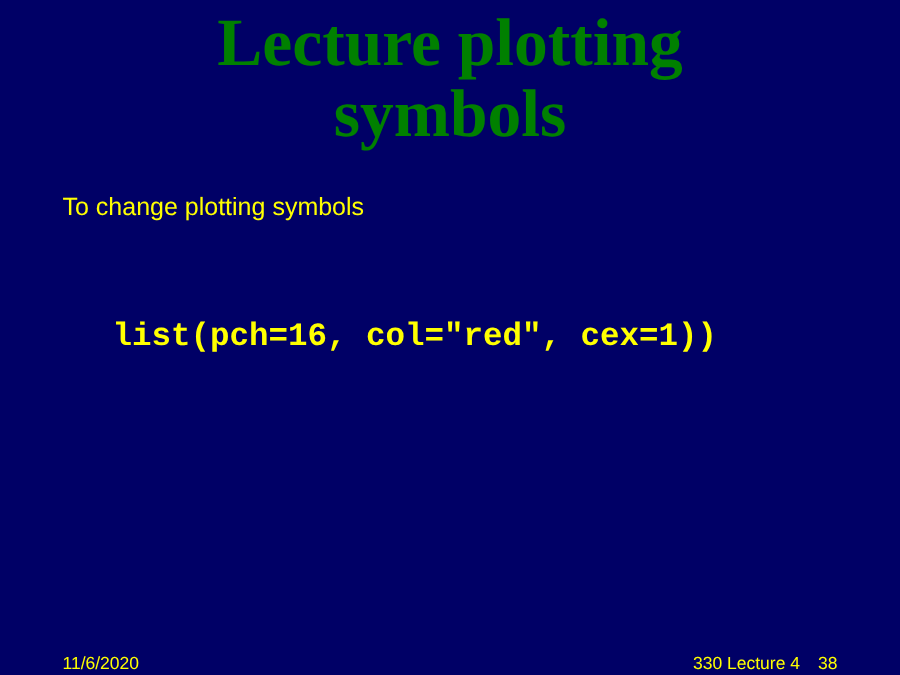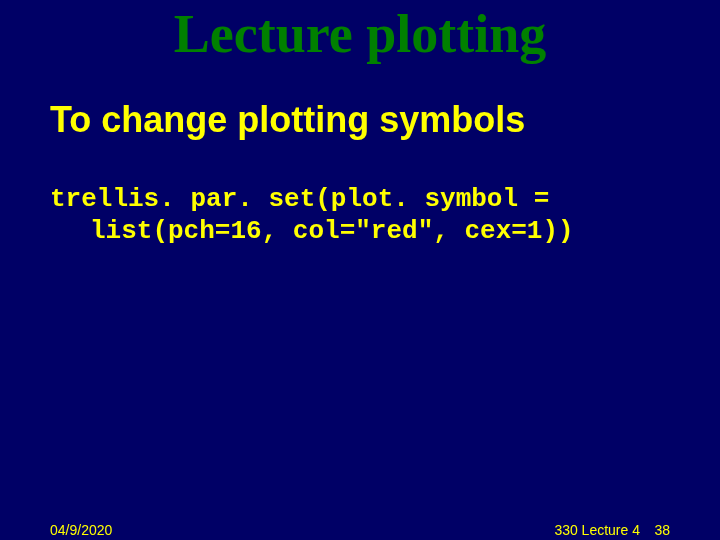--- a/index.html
+++ b/index.html
@@ -22,25 +22,24 @@
     color: #008000;
     font-family: "Comic Sans MS", "Comic Sans", cursive;
     font-weight: bold;
     font-size: 54px;
     text-align: center;
     line-height: 1.05;
     padding-top: 6px;
   }
   .body-text {
     color: #ffff00;
-    font-size: 36px;
+    font-size: 20px;
     font-family: Arial, Helvetica, sans-serif;
     margin-left: 50px;
     margin-top: 36px;
-    font-weight: bold;
   }
   .code-block {
     color: #ffff00;
     font-family: "Courier New", Courier, monospace;
     font-weight: bold;
     font-size: 26px;
     margin-left: 50px;
     margin-top: 42px;
     line-height: 1.25;
     white-space: pre;
@@ -74,26 +73,27 @@
     text-align: center;
   }
 </style>
 </head>
 <body>
 
 <div class="slide">
 
   <div class="title">
     <span>Lecture plotting</span><br>
+    <span>symbols</span>
   </div>
 
   <div class="body-text">To change plotting symbols</div>
 
-  <div class="code-block"><span>trellis. par. set(plot. symbol =</span>
+  <div class="code-block">
 <span class="code-indent">list(pch=16, col="red", cex=1))</span></div>
 
   <div class="footer">
-    <span class="footer-left">04/9/2020</span>
+    <span class="footer-left">11/6/2020</span>
     <span class="footer-center">330 Lecture 4</span>
     <span class="footer-right">38</span>
   </div>
 
 </div>
 
 </body></html>

